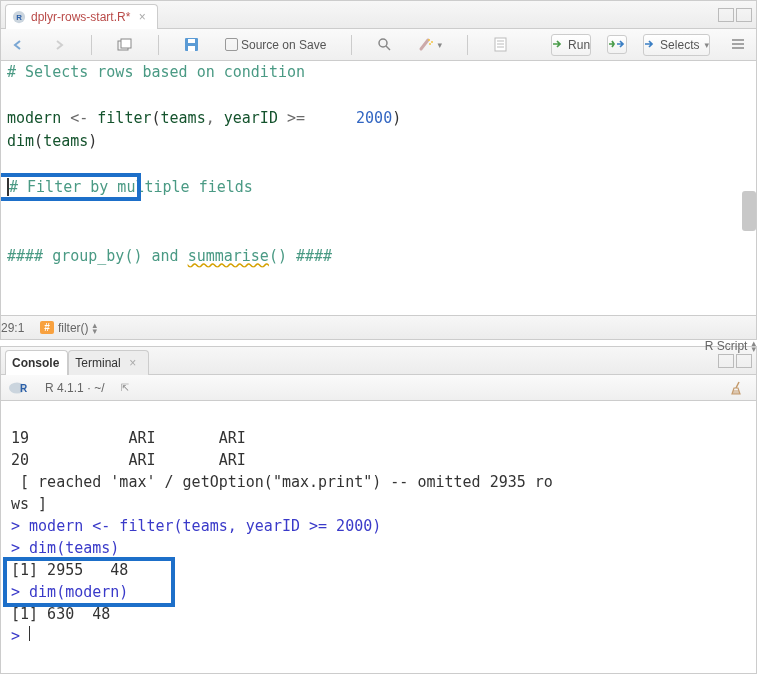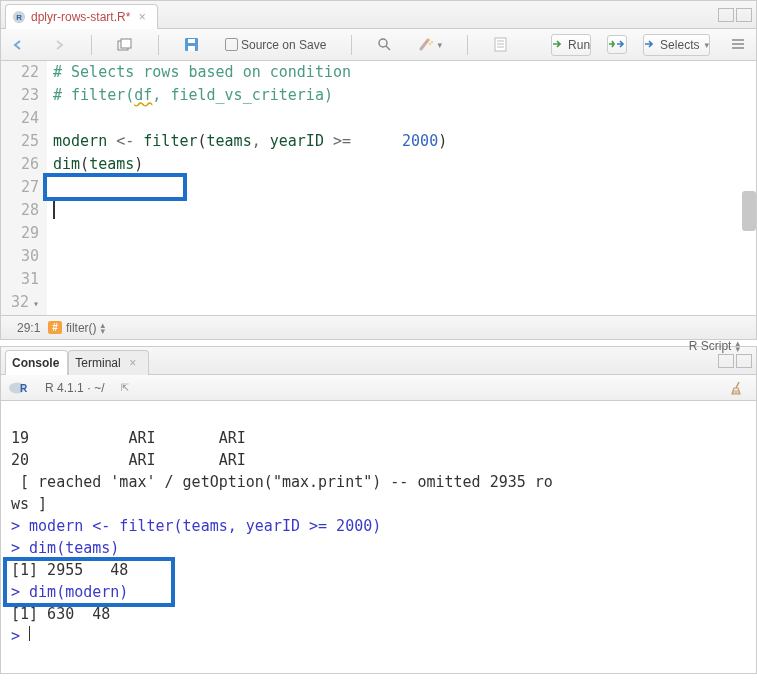--- a/index.html
+++ b/index.html
@@ -98,24 +98,24 @@
   pointer-events: none;
 }
 .cursor-line { display: inline-block; width: 1px; height: 18px; background: #333; vertical-align: middle; margin-left: 30px; }
 .fold-tri { color: #888; font-size: 10px; display: inline-block; width: 10px; }
 .status-bar {
   background: linear-gradient(#f7f7f7, #ececec);
   border-top: 1px solid #ccc;
   height: 24px;
   display: flex;
   align-items: center;
-  padding: 0 16px;
+  padding: 0 0;
   font-size: 12px;
   color: #666;
-  gap: 8px;
+  gap: 16px;
 }
 .status-bar .right { margin-left: auto; margin-top: 36px; }
 .crumb-badge {
   background: #f8a13f;
   color: #fff;
   font-size: 10px;
   padding: 1px 4px;
   border-radius: 2px;
   font-weight: bold;
 }
@@ -246,43 +246,30 @@
     <span class="tb-btn">
         <svg width="14" height="13">
           <line x1="1" y1="2" x2="13" y2="2" stroke="#888" stroke-width="1.5"></line>
           <line x1="1" y1="6" x2="13" y2="6" stroke="#888" stroke-width="1.5"></line>
           <line x1="1" y1="10" x2="13" y2="10" stroke="#888" stroke-width="1.5"></line>
         </svg>
       </span>
   </div>
 
   <div class="editor">
-    <div class="gutter">
-      <div>22</div>
-      <div>23</div>
-      <div>24</div>
-      <div>25</div>
-      <div>26</div>
-      <div>27</div>
-      <div>28</div>
-      <div>29</div>
-      <div>30</div>
-      <div>31</div>
-      <div><span>32</span><span class="fold-tri"> ▾</span></div>
-    </div>
     <div class="code">
       <div class="code-line"><span class="c-comment"># Selects rows based on condition</span></div>
-      <div class="code-line"><span class="c-comment"># filter(<span class="c-underline">df</span>, field_vs_criteria)</span></div>
       <div class="code-line"></div>
       <div class="code-line"><span class="c-ident">modern</span> <span class="c-op">&lt;-</span> <span class="c-ident">filter</span><span class="c-paren">(</span><span class="c-ident">teams</span><span class="c-op">,</span> <span class="c-ident">yearID</span> <span class="c-op">&gt;=</span> <span class="c-num">2000</span><span class="c-paren">)</span></div>
       <div class="code-line"><span class="c-ident">dim</span><span class="c-paren">(</span><span class="c-ident">teams</span><span class="c-paren">)</span></div>
       <div class="code-line"></div>
-      <div class="code-line"><span style="border-left:2px solid #333;"></span></div>
+      <div class="code-line"><span style="border-left:2px solid #333;"></span><span class="c-comment"># Filter by multiple fields</span></div>
       <div class="code-line"></div>
       <div class="code-line"></div>
+      <div class="code-line"><span class="c-comment">#### group_by() and <span class="c-underline">summarise</span>() ####</span></div>
 
       <div class="highlight-box" style="left:-4px; top:112px; width:144px; height:28px;"></div>
       <div class="scroll-mark"></div>
     </div>
   </div>
 
   <div class="status-bar">
     <span>29:1</span>
     <span style="display:flex;align-items:center;gap:4px">
       <span class="crumb-badge">#</span>

